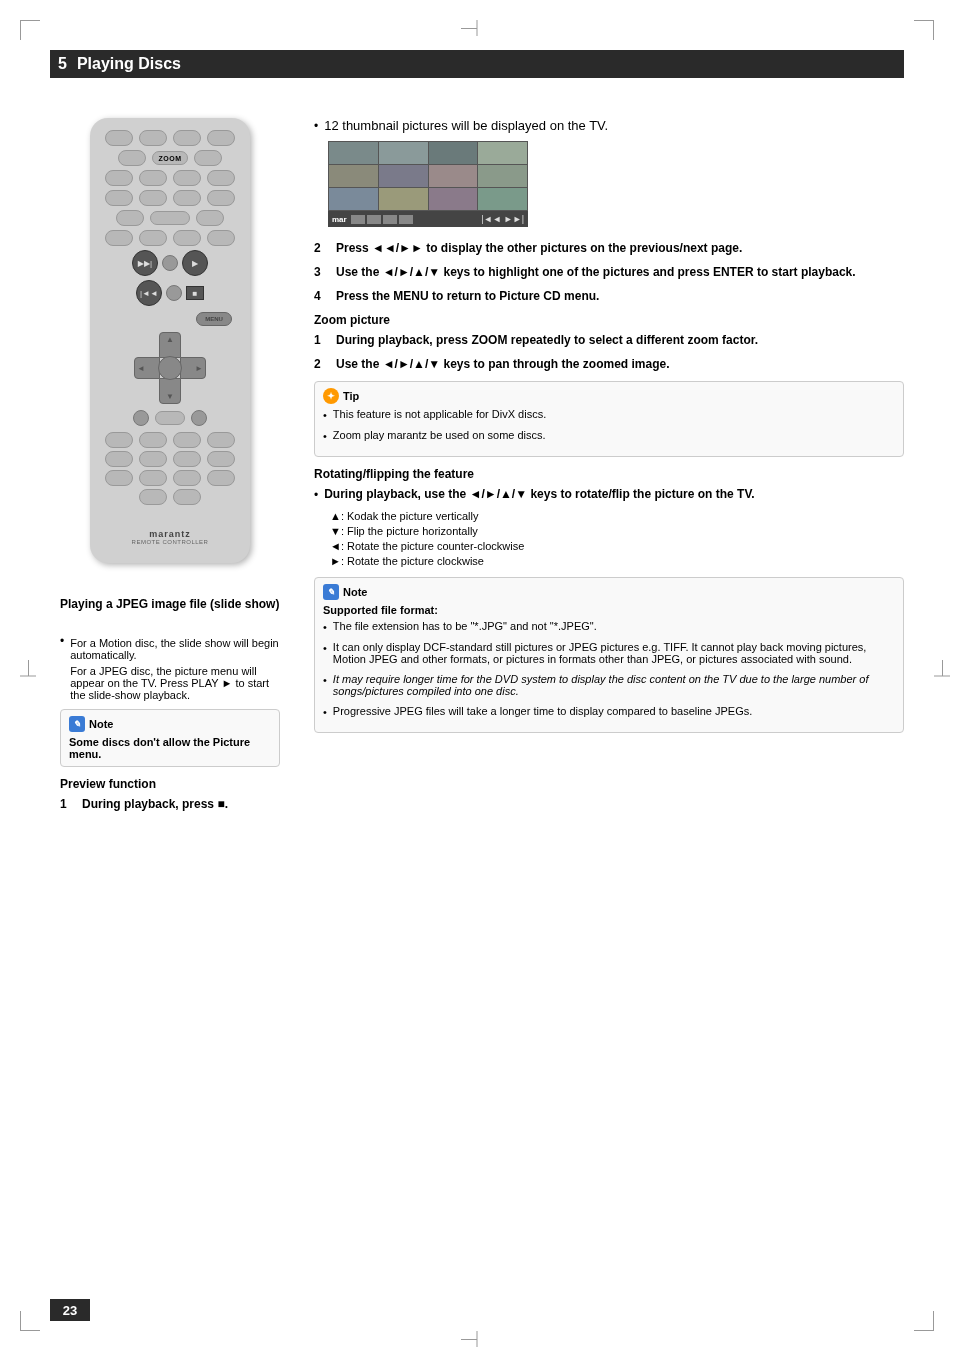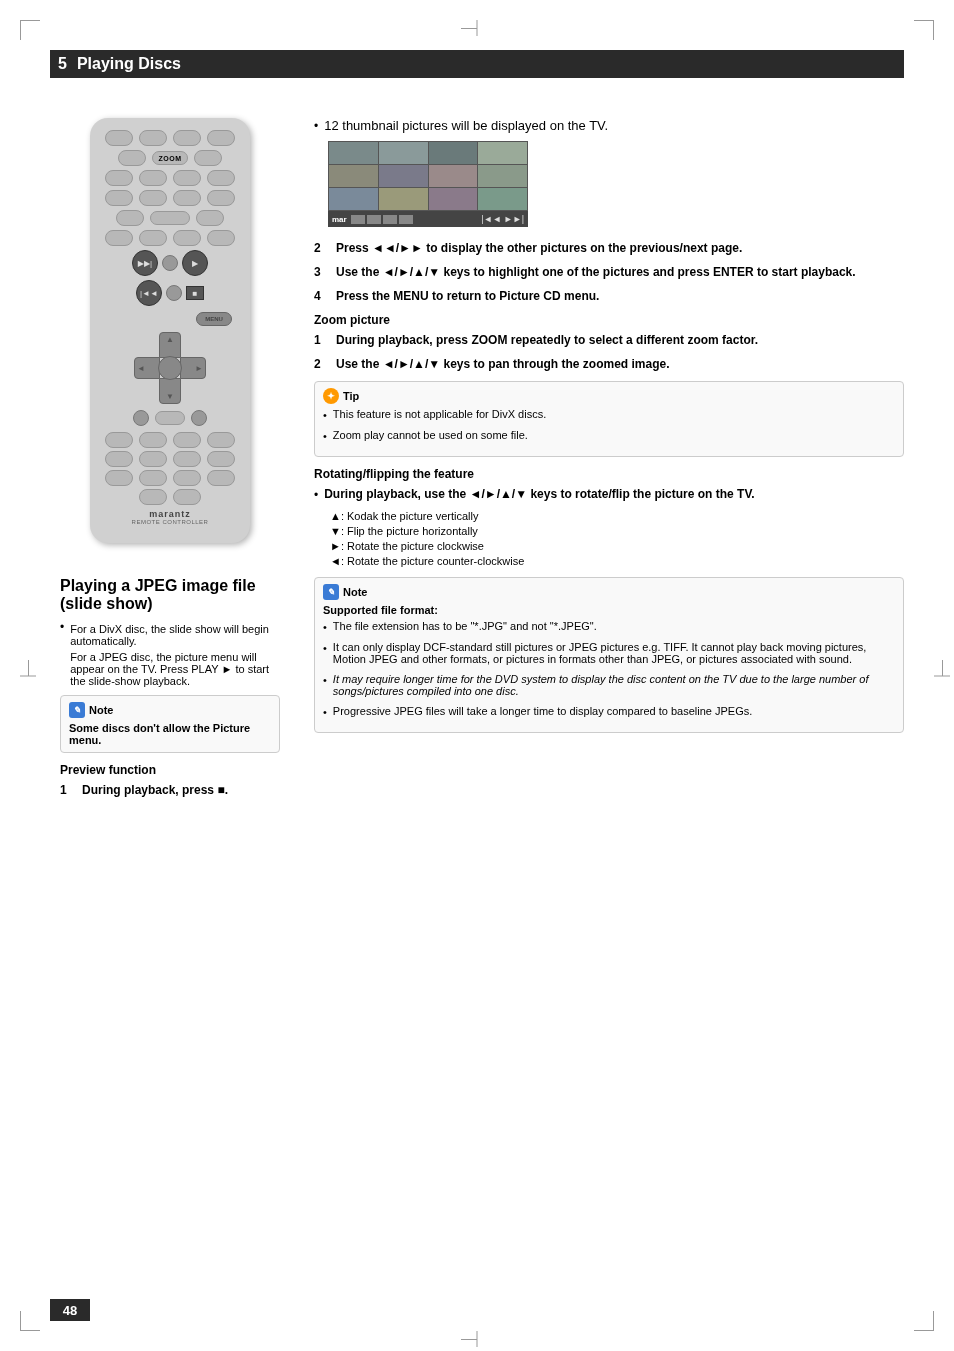--- a/index.html
+++ b/index.html
@@ -251,21 +251,21 @@
       border-radius: 7px;
       border: 1px solid #666;
       font-size: 6px;
       display: flex;
       align-items: center;
       justify-content: center;
       color: #444;
       font-weight: bold;
     }
     .remote-brand {
-      margin-top: 0;
+      margin-top: 20px;
       text-align: center;
     }
     .remote-brand .brand-name {
       font-size: 9px;
       font-weight: bold;
       letter-spacing: 1px;
       color: #444;
     }
     .remote-brand .brand-sub {
       font-size: 6px;
@@ -504,25 +504,25 @@
         </div>
       </div>
 
       <div class="remote-brand">
         <div class="brand-name">marantz</div>
         <div class="brand-sub">REMOTE CONTROLLER</div>
       </div>
     </div>
 
     <div style="margin-top:24px; width:220px; padding-left:0;">
-      <div class="section-heading" style="font-size:16px; font-weight:bold; margin-bottom:6px;">Playing a JPEG image file (slide show)</div>
+      <div class="section-heading" style="font-size:12px; font-weight:bold; margin-bottom:22px;">Playing a JPEG image file (slide show)</div>
       <div class="section-bullet">
         <span class="bullet">•</span>
         <div class="bullet-content">
-          <div style="margin-top:4px; font-size:11px;">For a DivX disc, the slide show will begin automatically.</div>
+          <div style="margin-top:4px; font-size:11px;">For a Motion disc, the slide show will begin automatically.</div>
           <div style="margin-top:4px; font-size:11px;">For a JPEG disc, the picture menu will appear on the TV. Press PLAY ► to start the slide-show playback.</div>
         </div>
       </div>
       <div class="note-box">
         <div class="note-header">
           <div class="note-icon">✎</div>
           <span>Note</span>
         </div>
         <div style="font-size:11px;font-weight:bold;">Some discs don't allow the Picture menu.</div>
       </div>
@@ -598,44 +598,44 @@
       <div class="tip-header">
         <div class="tip-icon">✦</div>
         <span>Tip</span>
       </div>
       <div class="section-bullet">
         <span class="bullet" style="font-size:11px;">•</span>
         <span class="bullet-content" style="font-size:11px;">This feature is not applicable for DivX discs.</span>
       </div>
       <div class="section-bullet">
         <span class="bullet" style="font-size:11px;">•</span>
-        <span class="bullet-content" style="font-size:11px;">Zoom play cannot be used on some file.</span>
+        <span class="bullet-content" style="font-size:11px;">Zoom play marantz be used on some discs.</span>
       </div>
     </div>
 
     <div class="section-heading">Rotating/flipping the feature</div>
     <div class="section-bullet">
       <span class="bullet">•</span>
       <span class="bullet-content bold">During playback, use the ◄/►/▲/▼ keys to rotate/flip the picture on the TV.</span>
     </div>
     <div class="sub-bullet">
       <span class="arrow"></span>
       <span>▲: Kodak the picture vertically</span>
     </div>
     <div class="sub-bullet">
       <span class="arrow"></span>
       <span>▼: Flip the picture horizontally</span>
     </div>
     <div class="sub-bullet">
       <span class="arrow"></span>
-      <span>►: Rotate the picture clockwise</span>
+      <span>◄: Rotate the picture counter-clockwise</span>
     </div>
     <div class="sub-bullet">
       <span class="arrow"></span>
-      <span>◄: Rotate the picture counter-clockwise</span>
+      <span>►: Rotate the picture clockwise</span>
     </div>
 
     <div class="note-box" style="margin-top:10px;">
       <div class="note-header">
         <div class="note-icon">✎</div>
         <span>Note</span>
       </div>
       <div style="font-size:11px; font-weight:bold; margin-bottom:4px;">Supported file format:</div>
       <div class="section-bullet">
         <span class="bullet" style="font-size:11px;">•</span>
@@ -651,13 +651,13 @@
       </div>
       <div class="section-bullet">
         <span class="bullet" style="font-size:11px;">•</span>
         <span class="bullet-content" style="font-size:11px;">Progressive JPEG files will take a longer time to display compared to baseline JPEGs.</span>
       </div>
     </div>
 
   </div>
 </div>
 
-<div class="page-number-box">48</div>
+<div class="page-number-box">23</div>
 
 </body></html>

